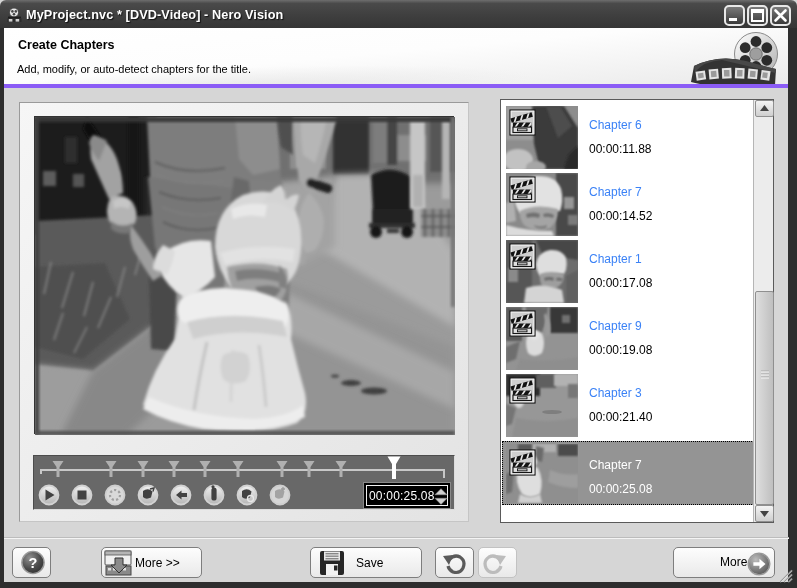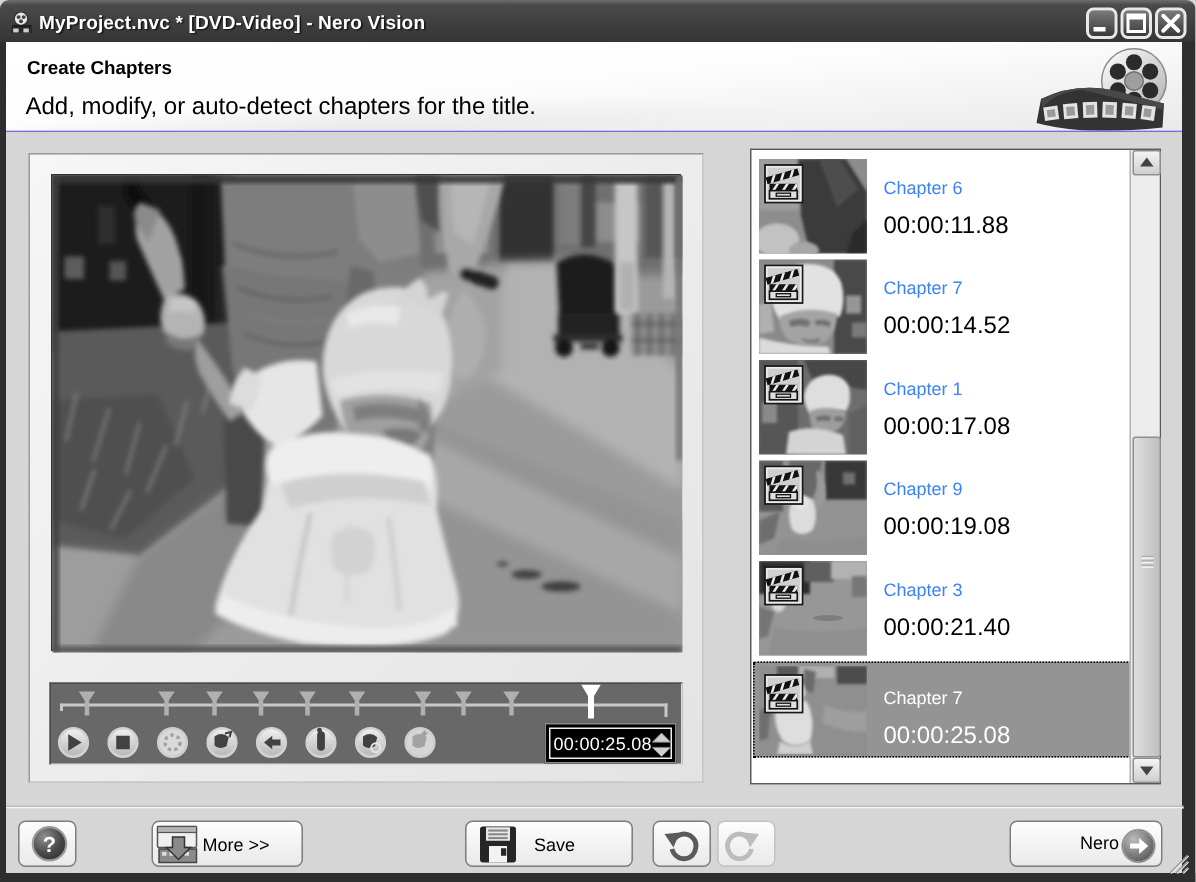--- a/index.html
+++ b/index.html
@@ -7,46 +7,46 @@
 body { position:relative; background:#d6d6d6; }
 #titlebar {
   position:absolute; left:0; top:0; width:797px; height:28px;
   background:linear-gradient(#6e6e6e 0%, #4a4a4a 12%, #3f3f3f 55%, #353535 100%);
   border-top-left-radius:6px; border-top-right-radius:6px;padding-left:20px;
 }
 #titletext { position:absolute; left:26px; top:8px; color:#fff; font-size:12.7px; font-weight:bold; letter-spacing:0.1px; text-shadow:1px 1px 1px #111; }
 .winbtn { position:absolute; top:5px; width:21px; height:21px; border:2px solid #e8e8e8; border-radius:5px;
   background:linear-gradient(#7a7a7a, #3a3a3a); }
 #btnmin { left:724px; } #btnmax { left:747px; } #btnclose { left:770px; }
-#header { position:absolute; left:4px; top:28px; width:785px; height:60px; background:#86efac; overflow:hidden; border-bottom:1px solid #8b5cf6; }
+#header { position:absolute; left:4px; top:28px; width:785px; height:60px; background:#86efac; overflow:hidden; border-bottom:4px solid #8b5cf6; }
 #hwave1 { position:absolute; left:0; top:0; width:785px; height:60px; background:linear-gradient(175deg, #ffffff 0%, #fdfdfd 45%, #f0f0f0 80%, #e9e9e9 100%); }
 #hwave2 { position:absolute; left:-80px; top:30px; width:700px; height:70px; background:radial-gradient(ellipse 420px 28px at 45% 40%, rgba(215,215,215,0.45), rgba(250,250,250,0) 70%); transform:rotate(-2deg); }
 #htitle { position:absolute; left:14px; top:10px; font-size:12.5px; font-weight:bold; color:#000; }
-#hsub { position:absolute; left:13px; top:35px; font-size:16px; color:#000; }
+#hsub { position:absolute; left:13px; top:35px; font-size:11px; color:#000; }
 #reel { position:absolute; left:684px; top:0px; }
 #mainbg { position:absolute; left:4px; top:88px; width:785px; height:494px; background:#d6d6d6; }
 
 #bl { position:absolute; left:0; top:28px; width:4px; height:560px; background:#2e2e2e; }
 #br { position:absolute; left:788px; top:28px; width:9px; height:560px; background:#2e2e2e; }
 #bb { position:absolute; left:0; top:582px; width:797px; height:6px; background:#2e2e2e; }
 
 #panel { position:absolute; left:19px; top:102px; width:450px; height:420px;
   background:linear-gradient(135deg,#f6f6f6,#e3e3e3); border:1px solid #9a9a9a; border-right-color:#c5c5c5; border-bottom-color:#c5c5c5; }
 #video { position:absolute; left:14px; top:13px; width:420px; height:318px; background:#888; border:1px solid #333; }
 #tlpanel { position:absolute; left:13px; top:352px; width:422px; height:55px; background:#686868; border:1px solid #4c4c4c; border-bottom-color:#dcdcdc; border-right-color:#dcdcdc; }
 #timedisp { position:absolute; left:329px; top:26px; width:88px; height:27px; background:#000; border:1px solid #8a8a8a; }
 #timedisp .inner { position:absolute; left:2px; top:2px; right:2px; bottom:2px; border:1px solid #f0f0f0; }
 #timetext { position:absolute; left:5px; top:6px; color:#fff; font-size:12px; letter-spacing:0.2px; }
 
 #chlist { position:absolute; left:500px; top:99px; width:274px; height:424px; background:#fff; border:1px solid #5a5a5a; }
 .chentry { position:absolute; left:2px; width:251px; height:67px; }
 .chthumb { position:absolute; left:3px; top:4px; width:72px; height:63px; background:#808080; overflow:hidden; }
 .clap { position:absolute; left:6px; top:7px; z-index:2; }
 .chname { position:absolute; left:86px; top:16px; font-size:12px; color:#3b82f6; }
-.chtime { position:absolute; left:86px; top:40px; font-size:16px; color:#000; }
+.chtime { position:absolute; left:86px; top:40px; font-size:12px; color:#000; }
 #sel { position:absolute; left:1px; top:341px; width:252px; height:64px; background:#949494; border:1px dotted #000; }
 #sel .chthumb { top:2px; height:59px; }
 #sel .chname, #sel .chtime { color:#fff; }
 
 #sb { position:absolute; left:252px; top:0px; width:20px; height:422px; background:#ececec; border-left:1px solid #b5b5b5; }
 .sbbtn { position:absolute; left:1px; width:19px; height:17px; background:linear-gradient(#f4f4f4,#cfcfcf); border:1px solid #8f8f8f; border-radius:2px; }
 #sbthumb { position:absolute; left:1px; top:191px; width:19px; height:214px; background:linear-gradient(90deg,#dedede,#bfbfbf); border:1px solid #8f8f8f; border-radius:2px; }
 
 #sep { position:absolute; left:4px; top:537px; width:785px; height:2px; background:#bcbcbc; border-bottom:1px solid #f4f4f4; }
 .bbtn { position:absolute; top:547px; height:31px; background:linear-gradient(#fdfdfd,#e9e9e9); border:1px solid #7e7e7e; border-radius:5px; font-size:12px; color:#000; }
@@ -595,21 +595,21 @@
   </div>
 <svg id="grip" style="position:absolute;left:778px;top:569px" width="16" height="14" viewBox="0 0 24 24">
   <g stroke="#9a9a9a" stroke-width="2">
       <path d="M22 2 L2 22 M22 9 L9 22 M22 16 L16 22"></path>
     </g>
   <g stroke="#efefef" stroke-width="1.2">
       <path d="M23 3 L3 23 M23 10 L10 23 M23 17 L17 23"></path>
     </g>
 </svg>
 <div class="bbtn" id="bnext">
-    <span class="blabel" style="left:46px;top:7px">Nero</span>
+    <span class="blabel" style="left:46px;top:7px">More</span>
 <svg width="26" height="26" viewBox="0 0 30 30" style="position:absolute;left:72px;top:3px">
   <defs>
         <radialGradient id="nextg" cx="0.35" cy="0.3" r="0.85">
           <stop offset="0" stop-color="#bdbdbd"></stop>
           <stop offset="0.55" stop-color="#7e7e7e"></stop>
           <stop offset="1" stop-color="#4e4e4e"></stop>
         </radialGradient>
       </defs>
   <circle cx="15" cy="15" r="12.5" fill="url(#nextg)" stroke="#bdbdbd" stroke-width="1.6"></circle>
   <circle cx="15" cy="15" r="12.5" fill="none" stroke="#777" stroke-width="0.7"></circle>

